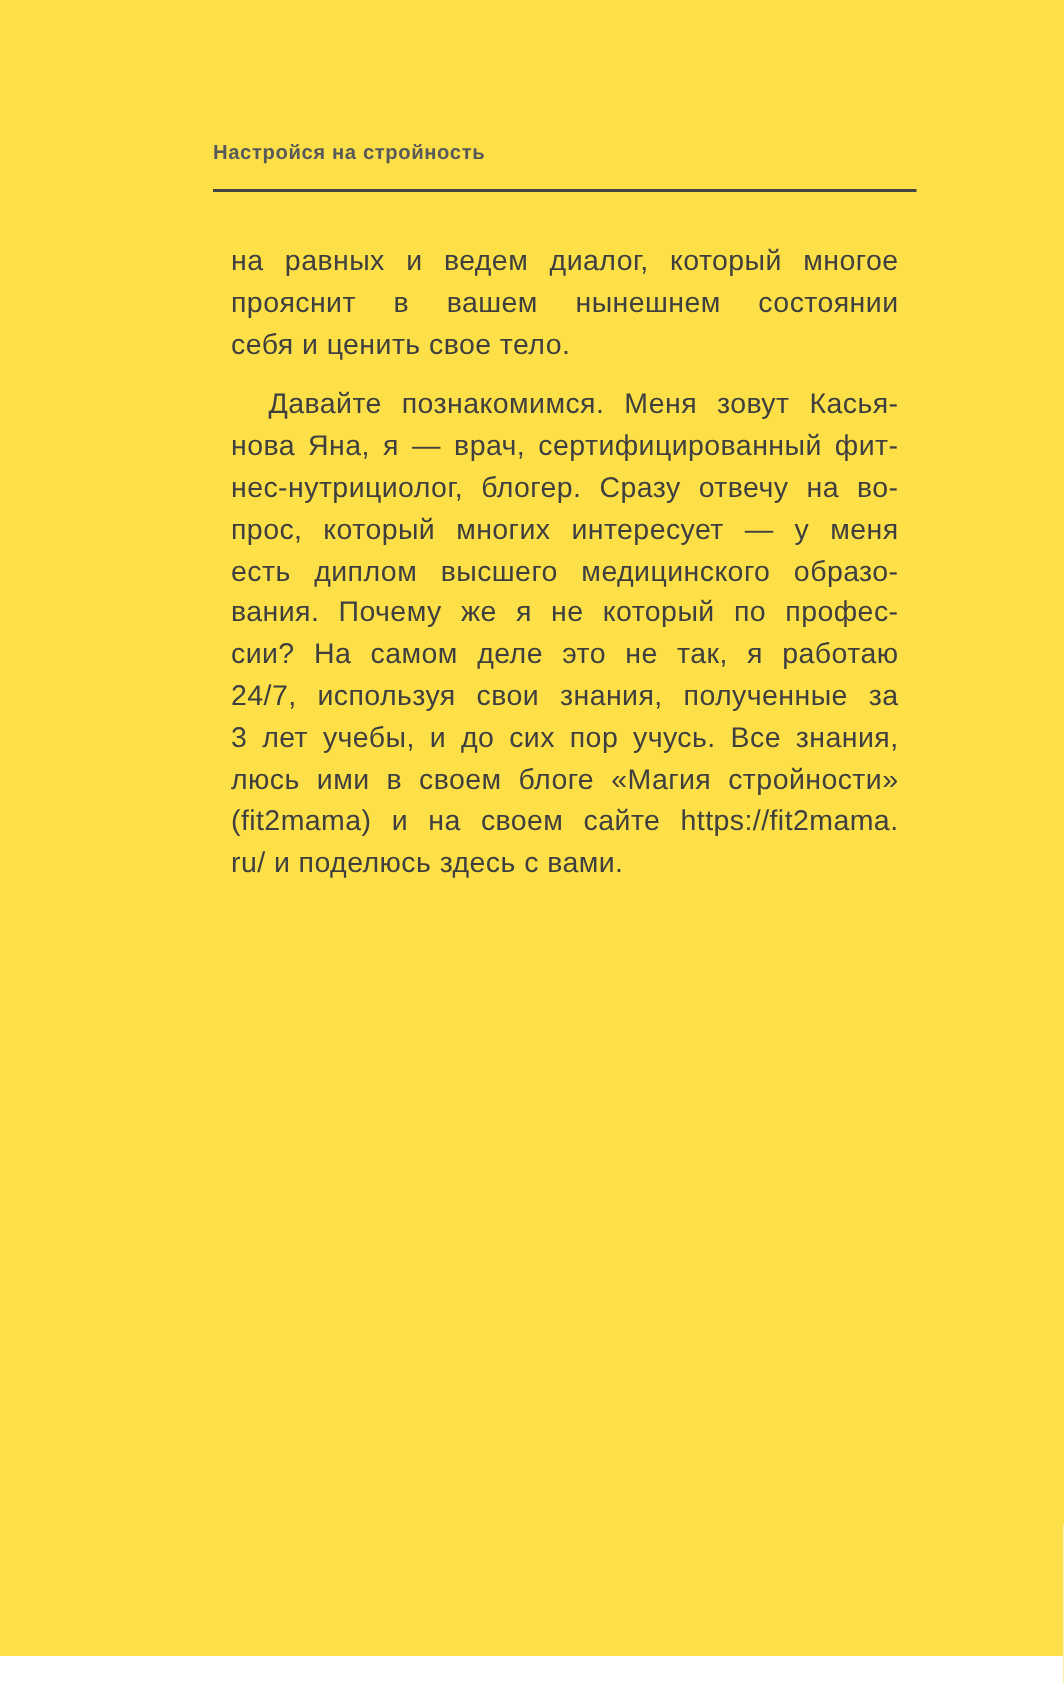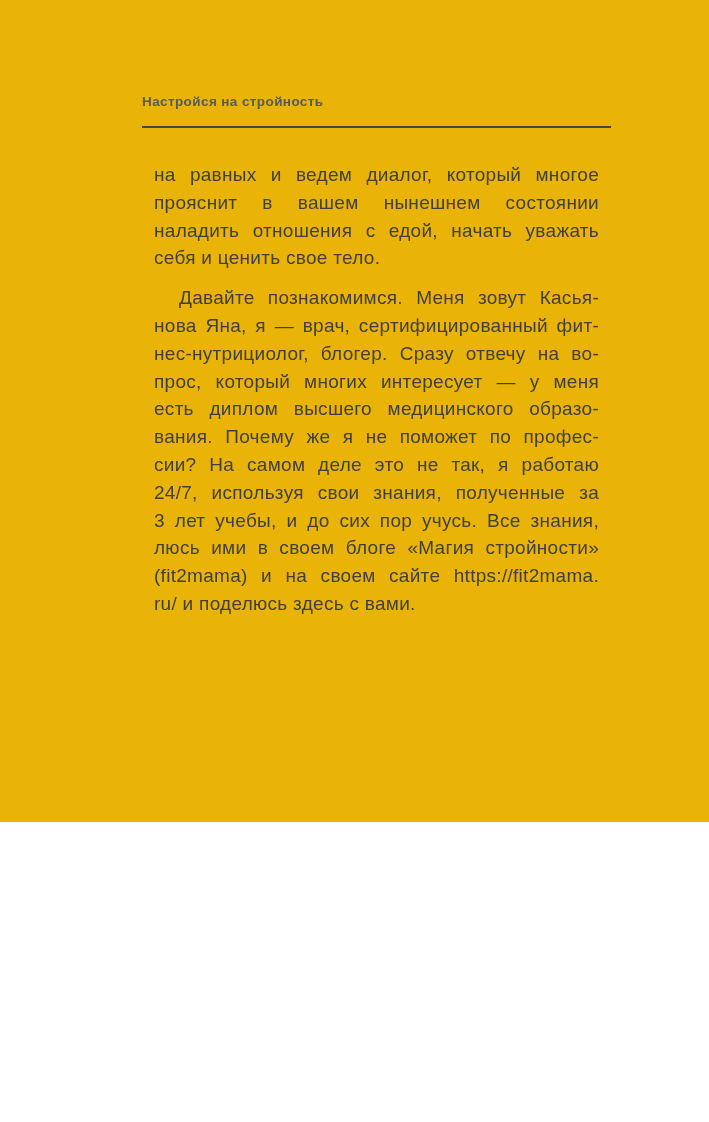--- a/index.html
+++ b/index.html
@@ -3,22 +3,22 @@
 <meta charset="utf-8">
 <style>
   html, body {
     margin: 0;
     padding: 0;
     background: #ffffff;
   }
   .page {
     position: relative;
     width: 709px;
-    height: 822px;
-    background: #eab308;
+    height: 1104px;
+    background: #fde047;
     overflow: hidden;
     font-family: "Liberation Sans", "DejaVu Sans", sans-serif;
   }
   .running-header {
     position: absolute;
     left: 142px;
     top: 93px;
     width: 469px;
     font-size: 13.5px;
     line-height: 17px;
@@ -68,31 +68,30 @@
 
   <div class="running-header">Настройся на стройность</div>
 
   <div class="header-rule"></div>
 
   <div class="body-text">
 
     <div class="para">
       <div class="jline">на равных и ведем диалог, который многое</div>
       <div class="jline">прояснит в вашем нынешнем состоянии</div>
-      <div class="jline">наладить отношения с едой, начать уважать</div>
       <div class="endline">себя и ценить свое тело.</div>
     </div>
 
     <div class="para">
       <div class="jline indent">Давайте познакомимся. Меня зовут Касья-</div>
       <div class="jline">нова Яна, я — врач, сертифицированный фит-</div>
       <div class="jline">нес-нутрициолог, блогер. Сразу отвечу на во-</div>
       <div class="jline">прос, который многих интересует — у меня</div>
       <div class="jline">есть диплом высшего медицинского образо-</div>
-      <div class="jline">вания. Почему же я не поможет по профес-</div>
+      <div class="jline">вания. Почему же я не который по профес-</div>
       <div class="jline">сии? На самом деле это не так, я работаю</div>
       <div class="jline">24/7, используя свои знания, полученные за</div>
       <div class="jline">3 лет учебы, и до сих пор учусь. Все знания,</div>
       <div class="jline">люсь ими в своем блоге «Магия стройности»</div>
       <div class="jline">(fit2mama) и на своем сайте https://fit2mama.</div>
       <div class="endline">ru/ и поделюсь здесь с вами.</div>
     </div>
 
   </div>
 

